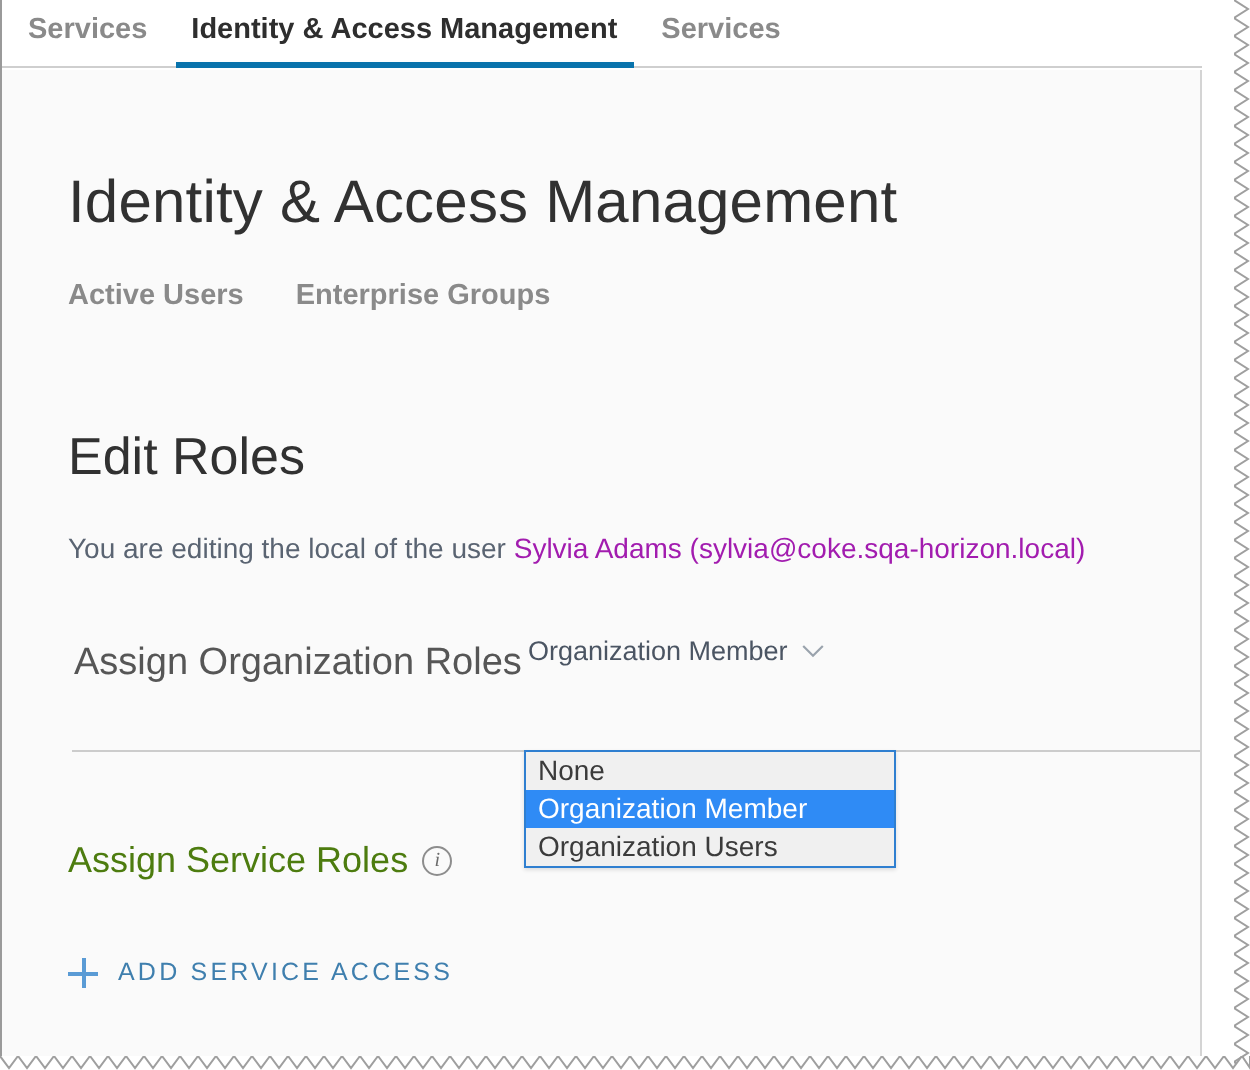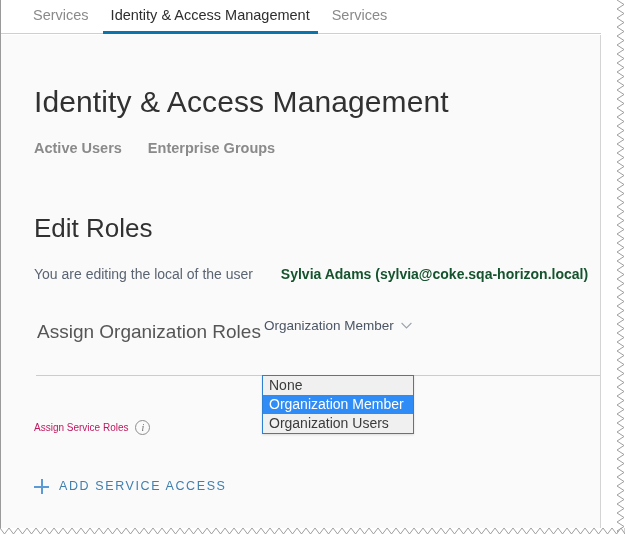--- a/index.html
+++ b/index.html
@@ -48,21 +48,21 @@
   .tabbar {
     position: absolute;
     left: 1px; top: 0;
     width: 600px;
     height: 34px;
     background: #ffffff;
     border-bottom: 1px solid #cfcfcf;
     box-sizing: border-box;
     display: flex;
     align-items: flex-start;
-    padding-left: 19px;
+    font-weight: bold;
   }
   .tab {
     position: relative;
     font-size: 14.5px;
     color: #8a8a8a;
     line-height: 31px;
     height: 34px;
     padding: 0 11px;
     box-sizing: border-box;
     white-space: nowrap;
@@ -133,23 +133,22 @@
 
   .desc {
     position: absolute;
     left: 33px;
     top: 231px;
     font-size: 14px;
     color: #5a6472;
     white-space: nowrap;
   }
   .desc b {
-    font-weight: 700;
-    color: #14532d;
-    margin-left: 24px;
+    font-weight: 400;
+    color: #a21caf;
   }
 
   
   .field-label {
     position: absolute;
     left: 36px;
     top: 286px;
     font-size: 19px;
     color: #565656;
     white-space: nowrap;
@@ -184,21 +183,21 @@
     position: relative;
     flex: none;
   }
   .chev svg { display:block; }
 
   
   .select-list {
     position: absolute;
     left: 261px;
     top: 340px;
-    width: 152px;
+    width: 186px;
     border: 1px solid #2f7fd0;
     background: #f0f0f0;
     box-sizing: border-box;
     z-index: 20;
     box-shadow: 0 1px 2px rgba(0,0,0,0.12);
   }
   .opt {
     font-size: 14px;
     color: #3b3b3b;
     line-height: 19px;
@@ -216,22 +215,22 @@
   
   .svc-label {
     position: absolute;
     left: 33px;
     top: 385px;
     display: flex;
     align-items: center;
     gap: 7px;
   }
   .svc-label-text {
-    font-size: 10px;
-    color: #be185d;
+    font-size: 18px;
+    color: #4d7c0f;
     white-space: nowrap;
   }
   .info-icon {
     width: 15px; height: 15px;
     border: 1px solid #8d8d8d;
     border-radius: 50%;
     color: #6b6b6b;
     font-size: 10px;
     line-height: 13px;
     text-align: center;

